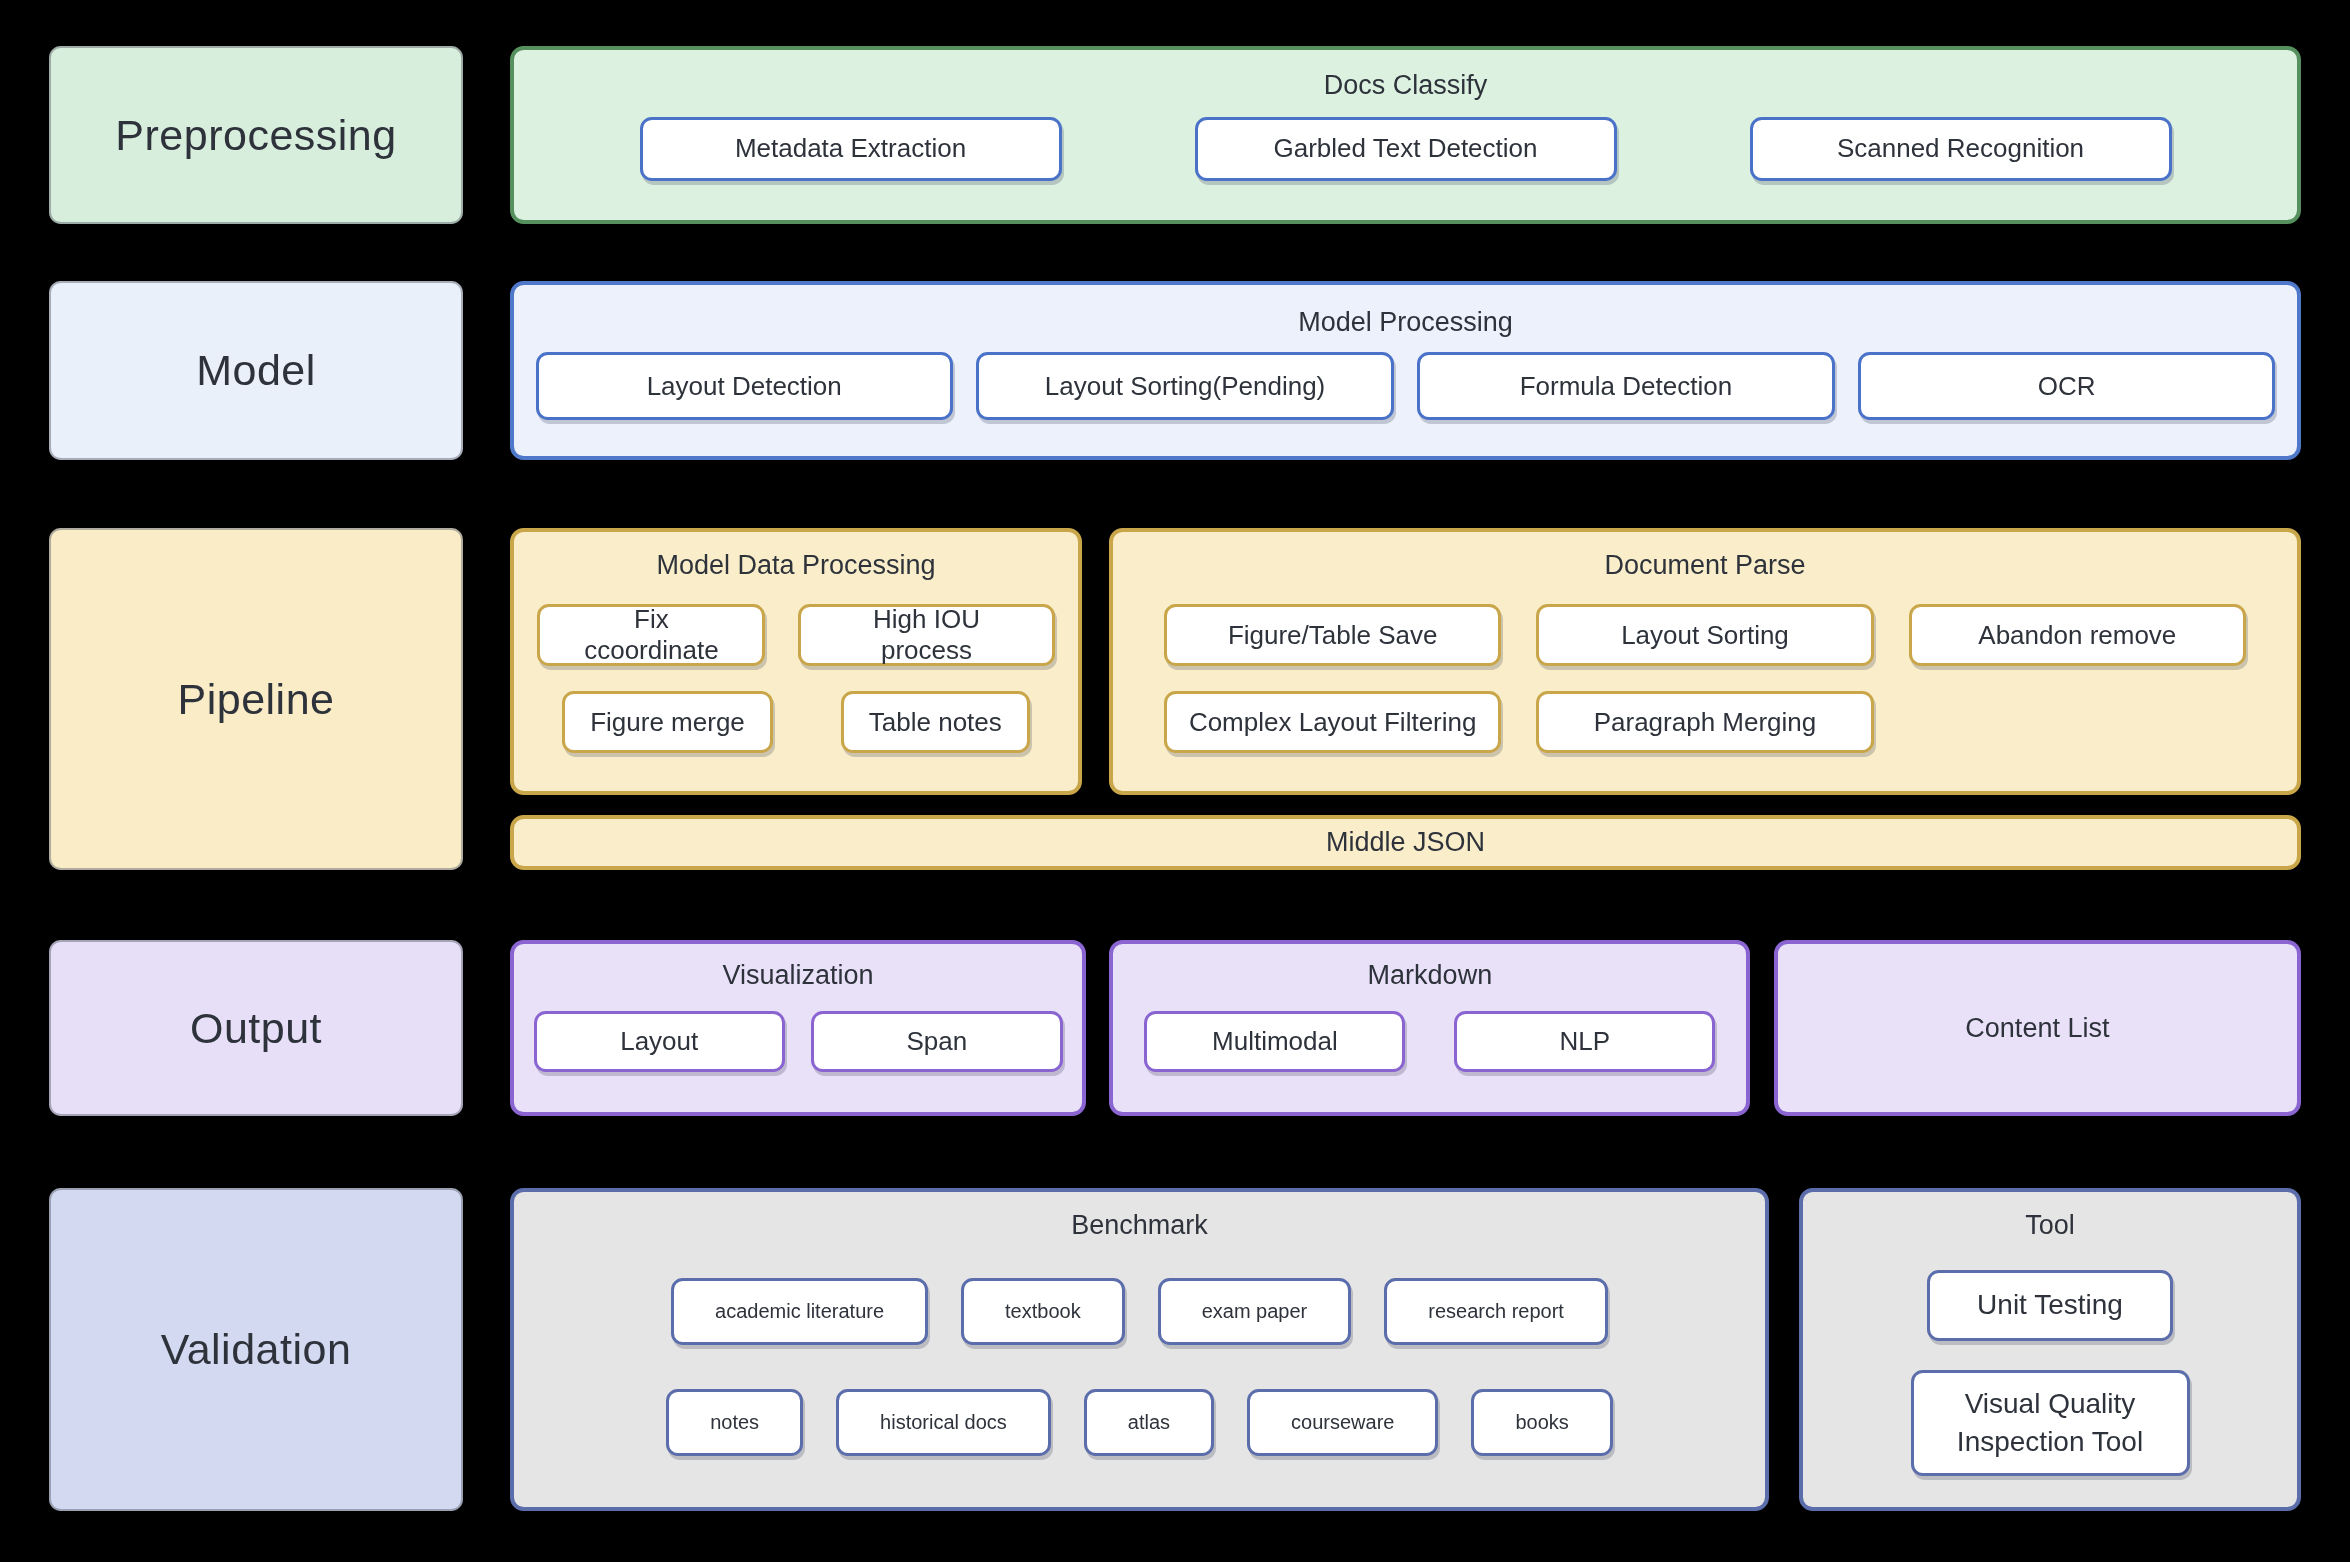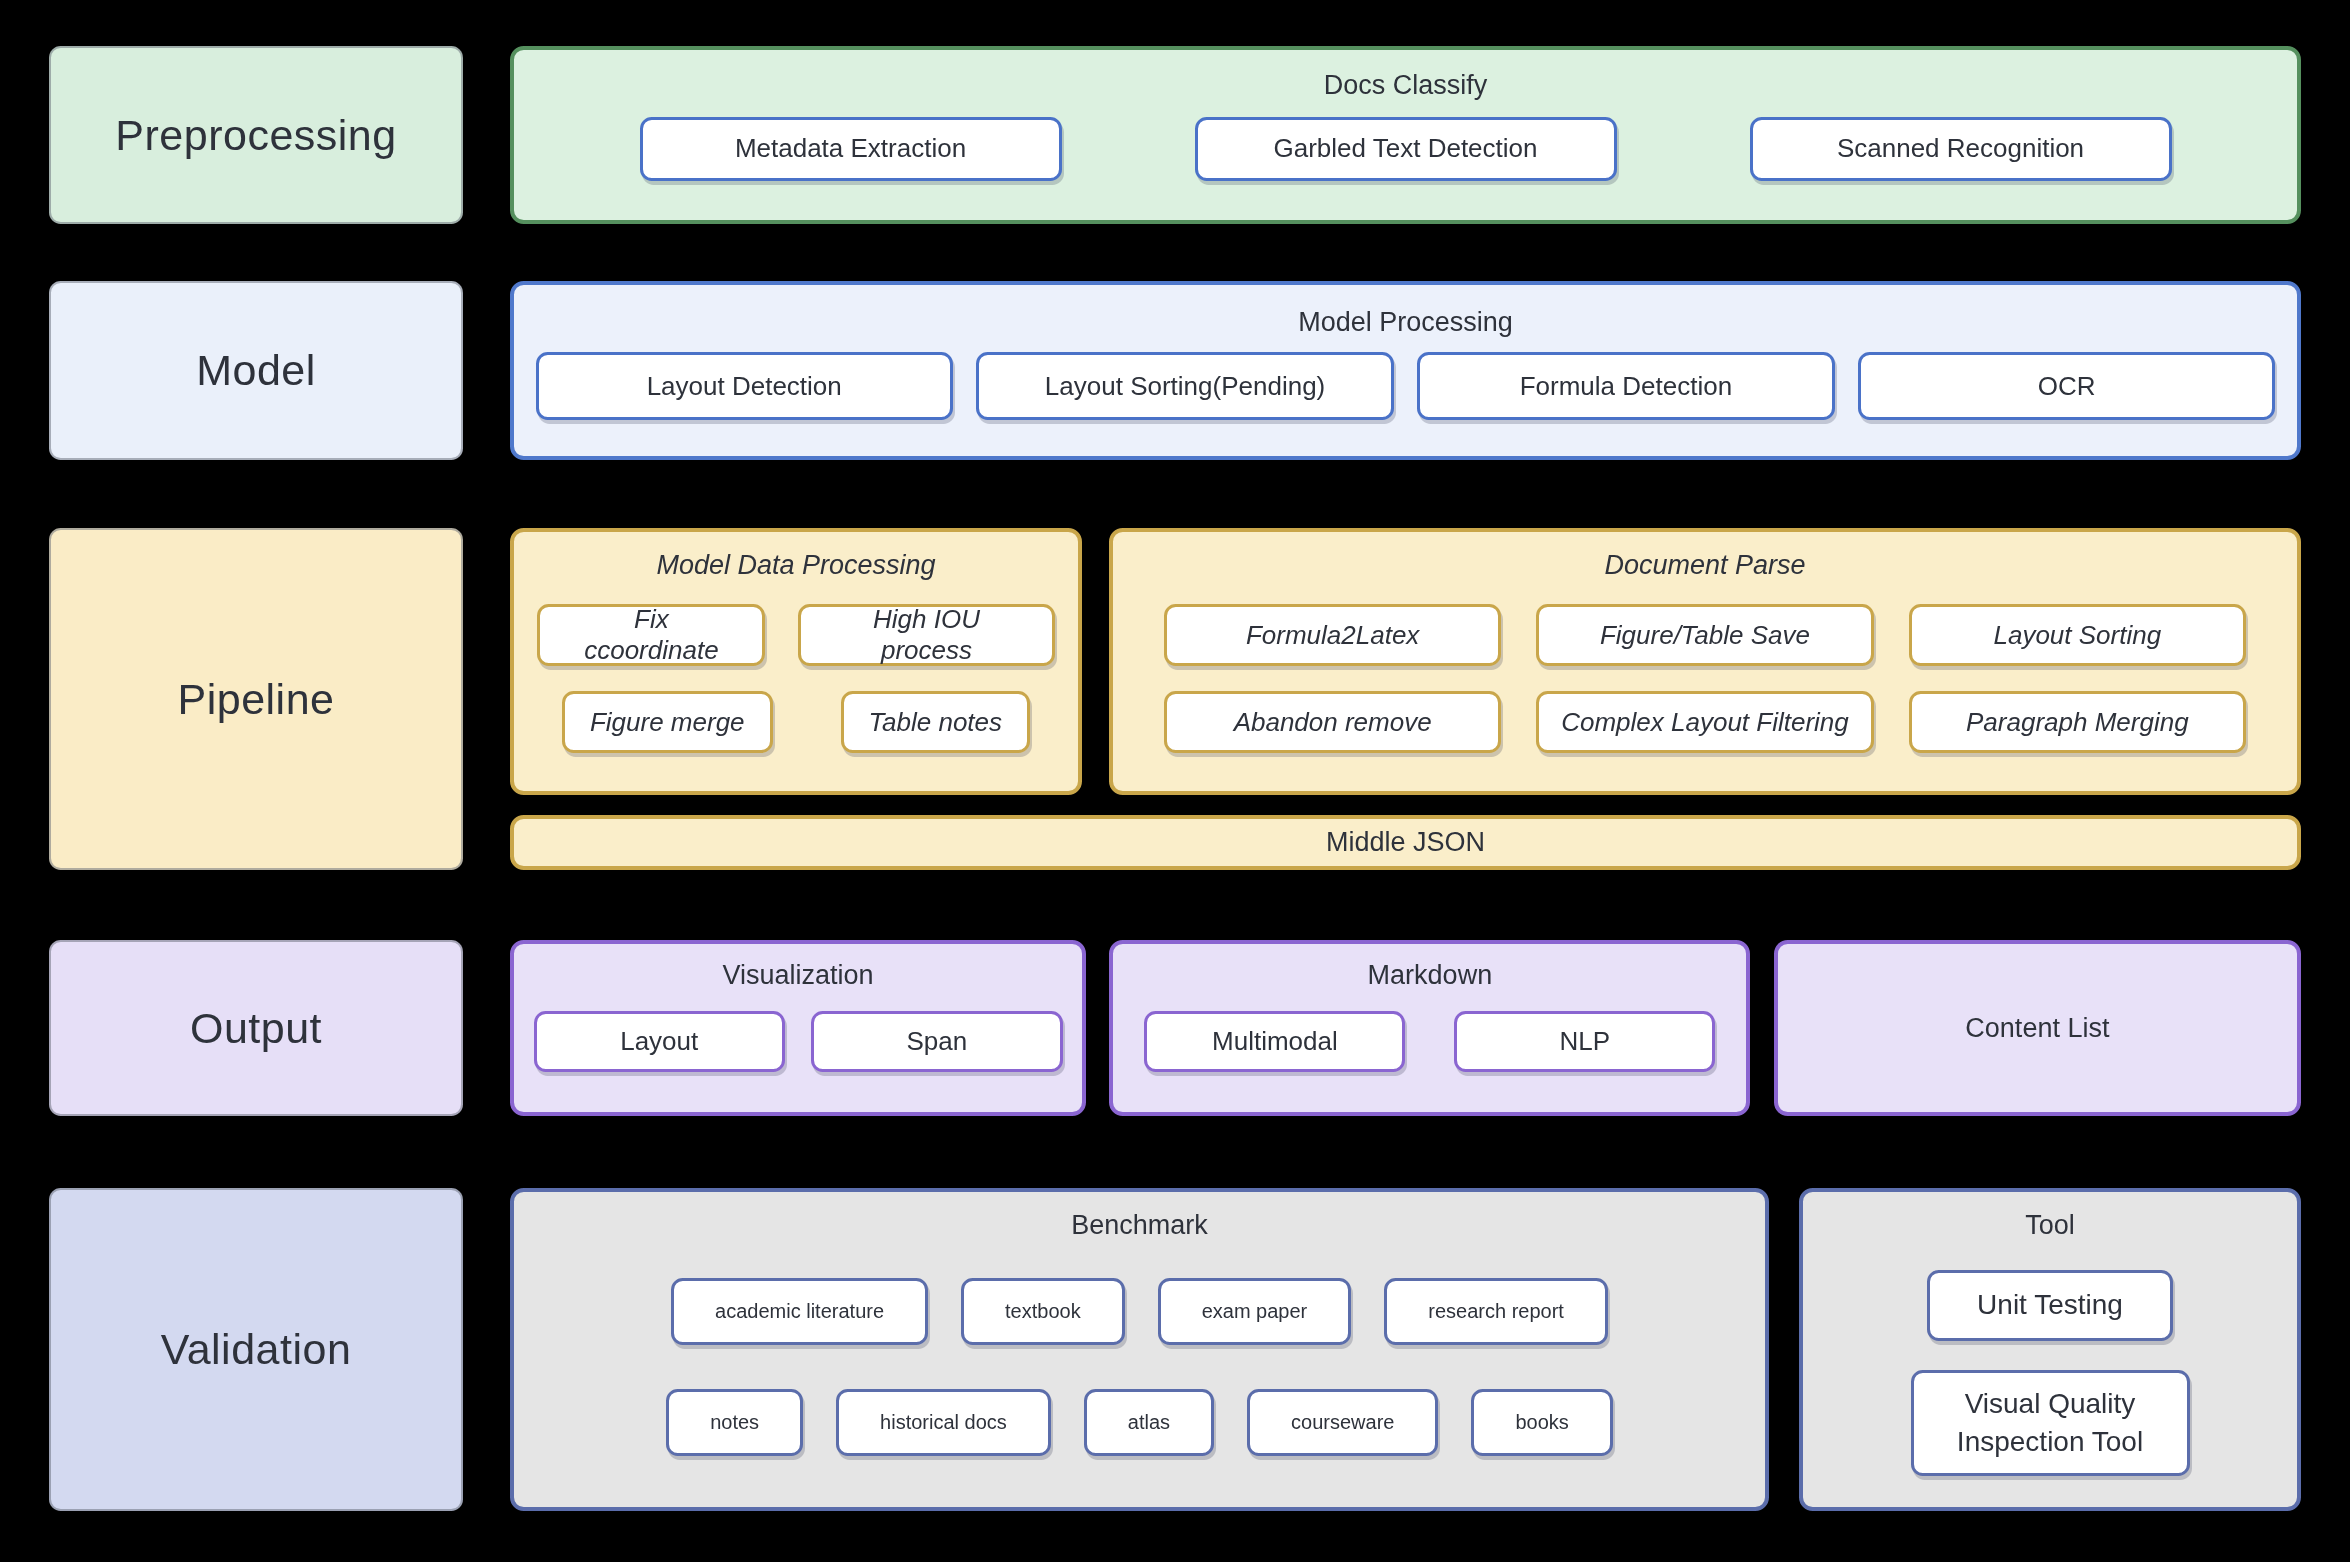--- a/index.html
+++ b/index.html
@@ -67,21 +67,21 @@
   .docs-classify .chip-row { flex:1; display:flex; justify-content:space-around; align-items:center; }
   .docs-classify .chip { width:422px; height:64px; }
 
   
   .model-processing { flex:1; padding:19.5px 21.5px 23.4px 21.5px; }
   .model-processing .chip-row { flex:1; display:flex; gap:23.4px; align-items:center; }
   .model-processing .chip { flex:1; height:68px; }
 
   
   .pipeline-content { flex:1; display:flex; flex-direction:column; gap:19.5px; }
-  .pipeline-top { display:flex; gap:27px; height:304px;font-style:italic; }
+  .pipeline-top { display:flex; gap:27px; height:304px; }
   .mdp { flex:0 0 572px; padding:15.6px 23.4px 17.6px 23.4px; }
   .mdp .title { margin-bottom:21.5px; }
   .mdp .chip-row { display:flex; justify-content:center; gap:33px; }
   .mdp .chip-row.first { margin-bottom:25px; }
   .mdp .chip-row.second { gap:68px; }
   .mdp .chip { height:62px; padding:0 25px; }
   .dp { flex:1; padding:15.6px 51px 17.6px 51px; }
   .dp .title { margin-bottom:21.5px; }
   .dp-grid { display:grid; grid-template-columns:repeat(3,1fr); gap:25px 35px; }
   .dp .chip { height:62px; }
@@ -150,21 +150,20 @@
             <div class="chip chip-gold">High IOU process</div>
           </div>
           <div class="chip-row second">
             <div class="chip chip-gold">Figure merge</div>
             <div class="chip chip-gold">Table notes</div>
           </div>
         </div>
         <div class="container c-yellow dp">
           <div class="title">Document Parse</div>
           <div class="dp-grid">
-            <div class="chip chip-gold">Formula2Latex</div>
             <div class="chip chip-gold">Figure/Table Save</div>
             <div class="chip chip-gold">Layout Sorting</div>
             <div class="chip chip-gold">Abandon remove</div>
             <div class="chip chip-gold">Complex Layout Filtering</div>
             <div class="chip chip-gold">Paragraph Merging</div>
           </div>
         </div>
       </div>
       <div class="container c-yellow middle-json">
         <div class="title">Middle JSON</div>

